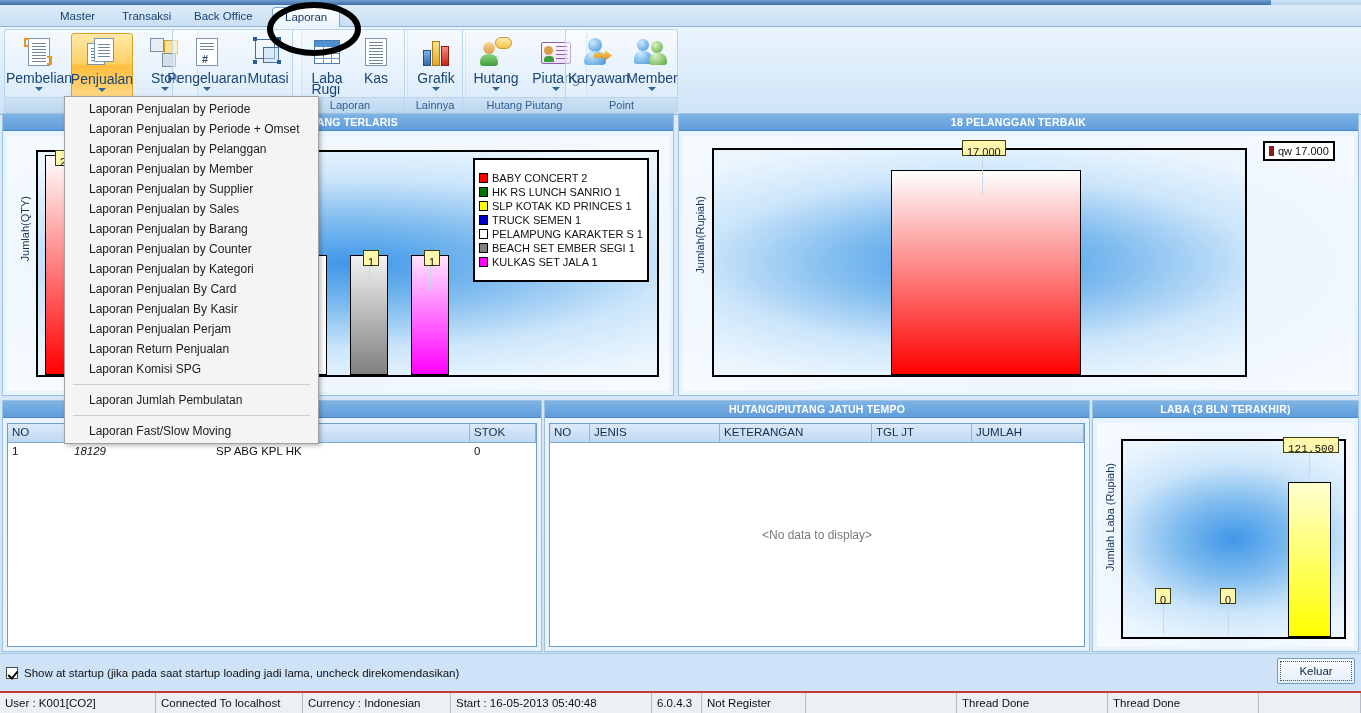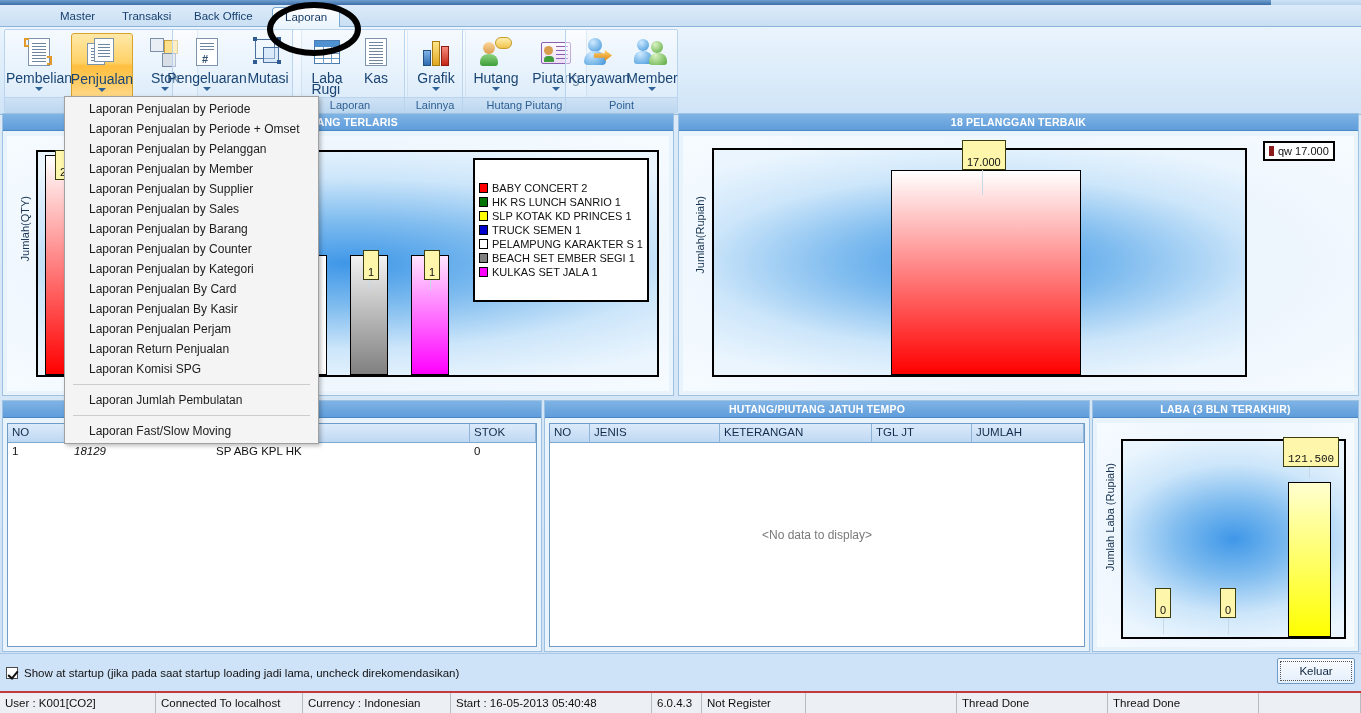--- a/index.html
+++ b/index.html
@@ -125,27 +125,27 @@
       radial-gradient(ellipse 75% 55% at 50% 50%, #3f97e8 0%, #7fbcef 35%, #cde6fa 70%, #eaf5fe 100%);
   }
   .ylabel {
     position: absolute; writing-mode: vertical-rl; transform: rotate(180deg);
     font-size: 11px; color: #17334f; white-space: nowrap;
   }
   .bar { position: absolute; border: 1px solid #000; bottom: 0; }
   .callout {
     position: absolute;
     background: #fdf6ab; border: 1px solid #3d3d12;
-    font-size: 11px; color: #111; padding: 14px 4px; line-height: 14px; height: 16px;
+    font-size: 11px; color: #111; padding: 4px 4px; line-height: 14px; height: 16px;
     white-space: nowrap;
   }
   .stem { position: absolute; width: 1px; background: #c9d8e6; }
   .legendbox {
     position: absolute; background: #ffffff; border: 2px solid #000;
-    padding: 21px 4px;
+    padding: 11px 4px;
   }
   .legendbox .lrow {
     display: flex; align-items: center; height: 14px;
     font-size: 11px; color: #111; white-space: nowrap;
   }
   .legendbox .sw {
     width: 9px; height: 10px; border: 1px solid #000; margin-right: 4px; flex: none;
   }
 
   

